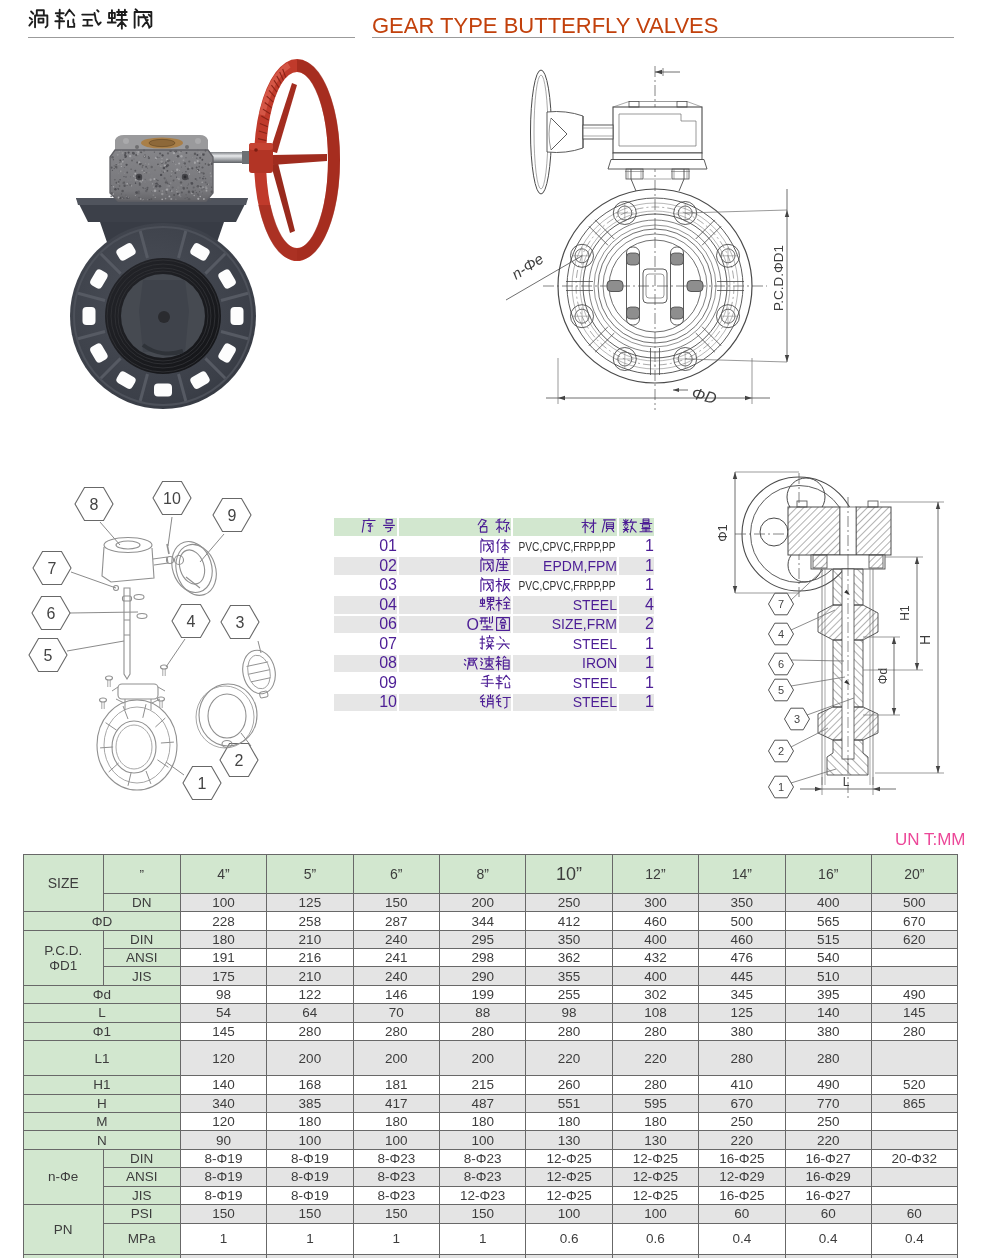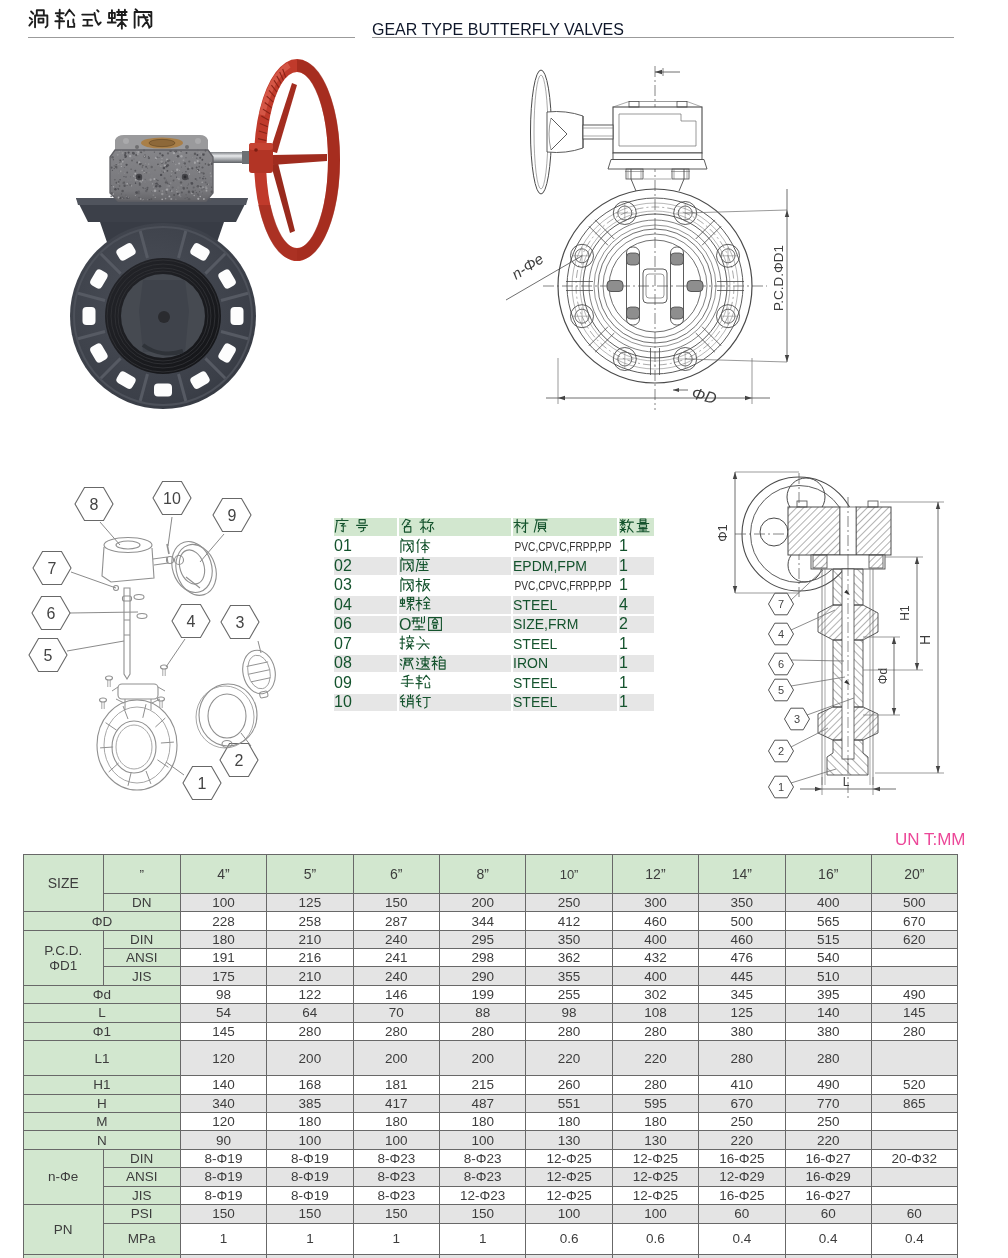--- a/index.html
+++ b/index.html
@@ -1,28 +1,28 @@
 <!DOCTYPE html>
 <html><head><meta charset="utf-8"><style>
 *{margin:0;padding:0;box-sizing:border-box}
 html,body{width:1008px;height:1258px;background:#fff;font-family:"Liberation Sans",sans-serif;position:relative;overflow:hidden}
 .abs{position:absolute}
 .cj{width:1em;height:1em;vertical-align:-0.13em;display:inline-block}
 .cj path{stroke:currentColor;fill:none;stroke-width:7;stroke-linecap:round;stroke-linejoin:round}
 #titleZh{left:28px;top:7px;font-size:22px;color:#1d1d1d;letter-spacing:4px}
 .t path{stroke-width:8.5}
 #titleZh .cj{margin-right:4px}
-#titleEn{left:372px;top:21px;font-size:16px;color:#0f172a;letter-spacing:0px}
+#titleEn{left:372px;top:13px;font-size:22px;color:#c2410c;letter-spacing:0px}
 .rule{height:1px;background:#9b9b9b;top:37px}
 #rule1{left:28px;width:327px}
 #rule2{left:372px;width:582px}
 #untmm{left:895px;top:830px;font-size:17px;color:#ec4899;letter-spacing:0px}
 
 #parts{left:332px;top:516px;width:324px;border-collapse:separate;border-spacing:2px;table-layout:fixed}
-#parts td{text-align:left;vertical-align:middle;font-size:16px;color:#14532d;height:17.5px;line-height:16px;padding:0;overflow:hidden;white-space:nowrap}
+#parts td{text-align:right;vertical-align:middle;font-size:16px;color:#4c1d95;height:17.5px;line-height:16px;padding:0;overflow:hidden;white-space:nowrap}
 #parts .g{background:#d2e7cf}
 #parts .w{background:#fff}
 #parts .e{background:#e6e6e6}
 #parts .mat{font-size:14px;overflow:visible!important}
 
 #spec{left:23px;top:854px;border-collapse:collapse;table-layout:fixed}
 #spec td{border:1px solid #686868;text-align:center;vertical-align:middle;font-size:13.5px;color:#3d3d3d;padding:0;overflow:hidden;white-space:nowrap}
 #spec .g{background:#d2e7cf}
 #spec .e{background:#e4e4e4}
 #spec .w{background:#fff}
@@ -1034,21 +1034,21 @@
       <col style="width:85.7px">
     </colgroup>
     <tbody>
       <tr style="height:39px">
         <td class="g" rowspan="2" style="font-size:14px">SIZE</td>
         <td class="g">”</td>
         <td class="g" style="font-size:14px">4”</td>
         <td class="g" style="font-size:14px">5”</td>
         <td class="g" style="font-size:14px">6”</td>
         <td class="g" style="font-size:14px">8”</td>
-        <td class="g" style="font-size:13px">10”</td>
+        <td class="g" style="font-size:18px">10”</td>
         <td class="g" style="font-size:14px">12”</td>
         <td class="g" style="font-size:14px">14”</td>
         <td class="g" style="font-size:14px">16”</td>
         <td class="g" style="font-size:14px">20”</td>
       </tr>
       <tr style="height:18.45px">
         <td class="g">DN</td>
         <td class="e">100</td>
         <td class="e">125</td>
         <td class="e">150</td>

